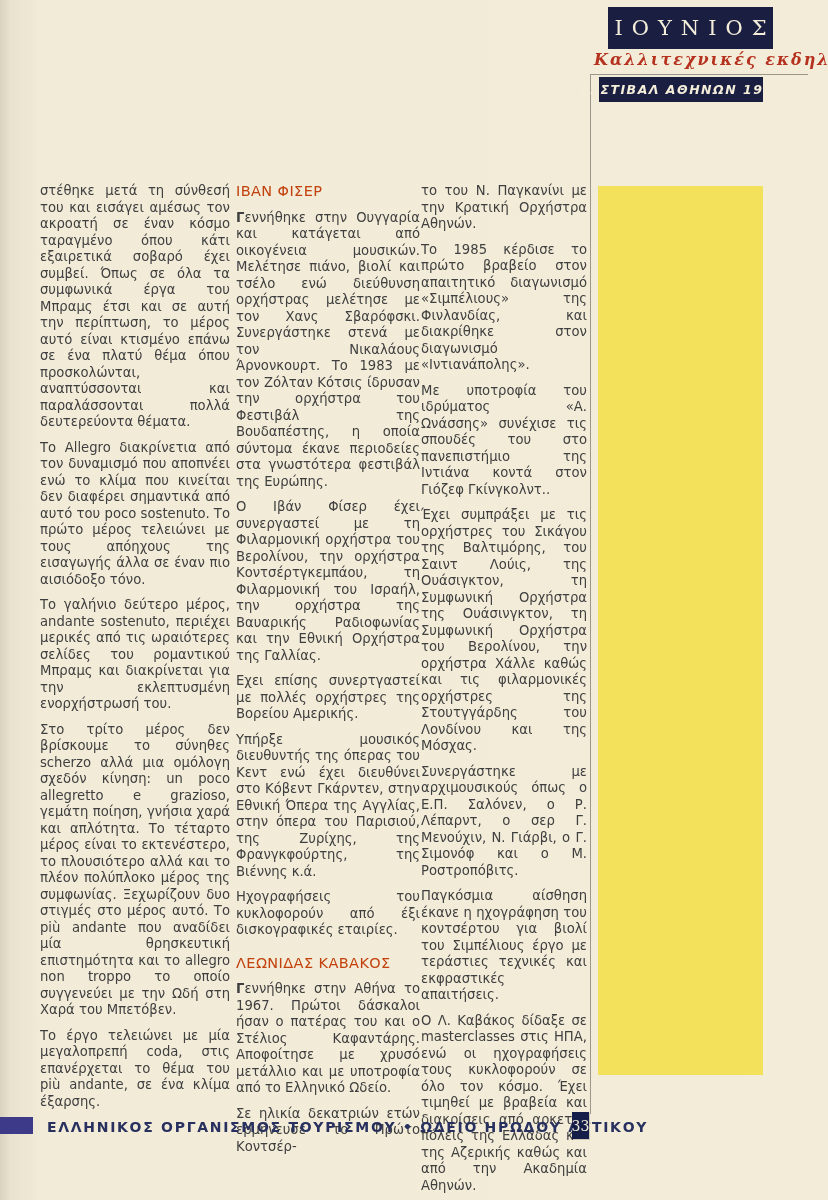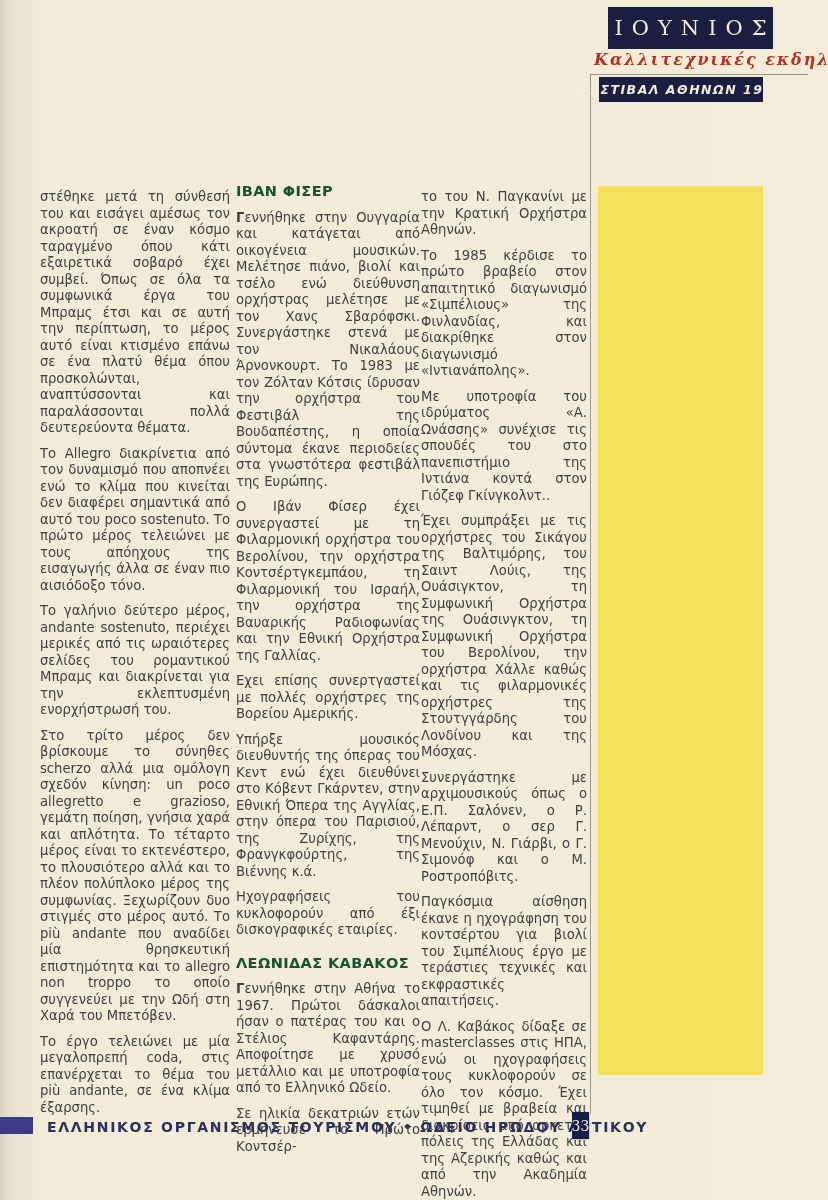--- a/index.html
+++ b/index.html
@@ -38,26 +38,26 @@
   .yellow-panel{
     position:absolute;left:598px;top:186px;width:165px;height:889px;
     background:#f3e15c;
   }
 
   
   .col{
     position:absolute;top:183px;color:#3f3f3f;
     font-size:13.2px;line-height:16.5px;text-align:justify;
   }
-  .col p{margin:6px 0 9px 0;}
+  .col p{margin:0 0 9px 0;}
   .col1{left:40px;width:190px;}
   .col2{left:236px;width:184px;}
   .col3{left:421px;width:166px;}
   .section-heading{
-    font-size:14.5px;font-weight:bold;color:#14532d;
+    font-size:14.5px;font-weight:normal;color:#c2410c;
     letter-spacing:0.4px;margin:0 0 10px 0;text-align:left;
   }
   .section-heading.second{margin-top:16px;}
   .bio > p:first-child::first-letter{font-weight:bold;}
 
   
   .footer-bar{position:absolute;left:0;top:1117px;width:33px;height:17px;background:#3e3a8a;}
   .footer-text{
     position:absolute;left:47px;top:1119px;color:#27305e;font-weight:bold;
     font-size:14px;letter-spacing:1.7px;white-space:nowrap;

